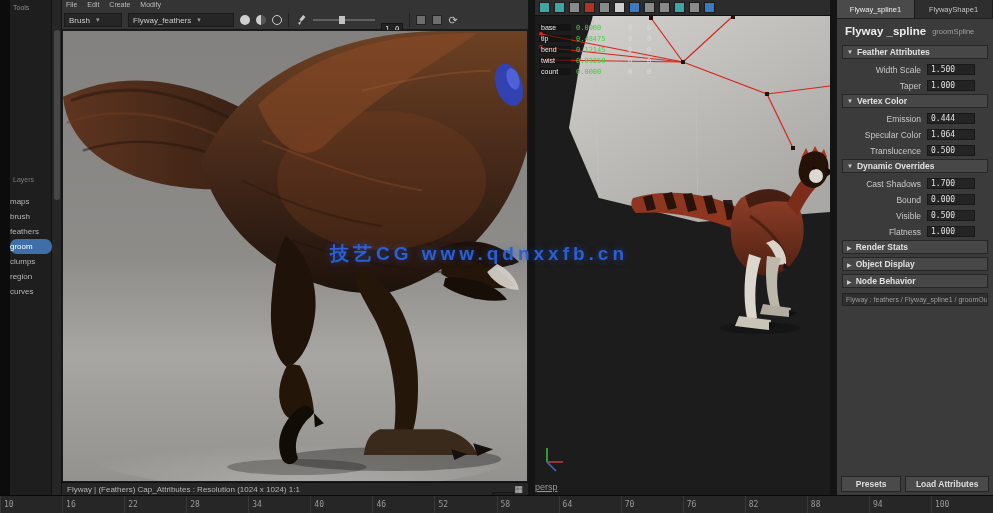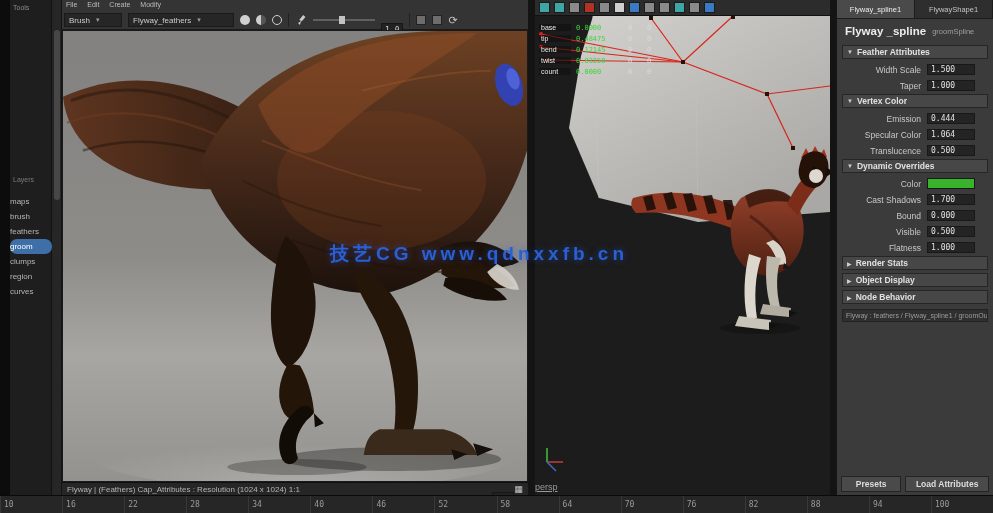--- a/index.html
+++ b/index.html
@@ -394,24 +394,20 @@
         </div>
         <div class="ae-row">
           <span class="ae-label">Translucence</span>
           <span class="ae-field">0.500</span>
         </div>
         <div class="sec-head">
           <span class="tri">▼</span>
           <span class="sec-label">Dynamic Overrides</span>
         </div>
         <div class="ae-row">
-          <span class="ae-label">Color</span>
-          <span class="ae-swatch" style="background: rgb(56, 180, 44);"></span>
-        </div>
-        <div class="ae-row">
           <span class="ae-label">Cast Shadows</span>
           <span class="ae-field">1.700</span>
         </div>
         <div class="ae-row">
           <span class="ae-label">Bound</span>
           <span class="ae-field">0.000</span>
         </div>
         <div class="ae-row">
           <span class="ae-label">Visible</span>
           <span class="ae-field">0.500</span>

